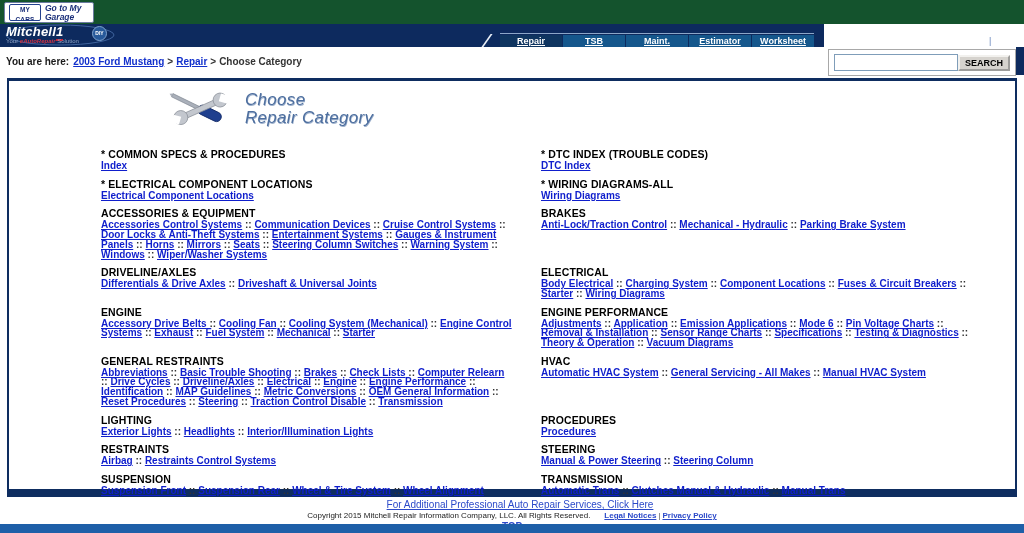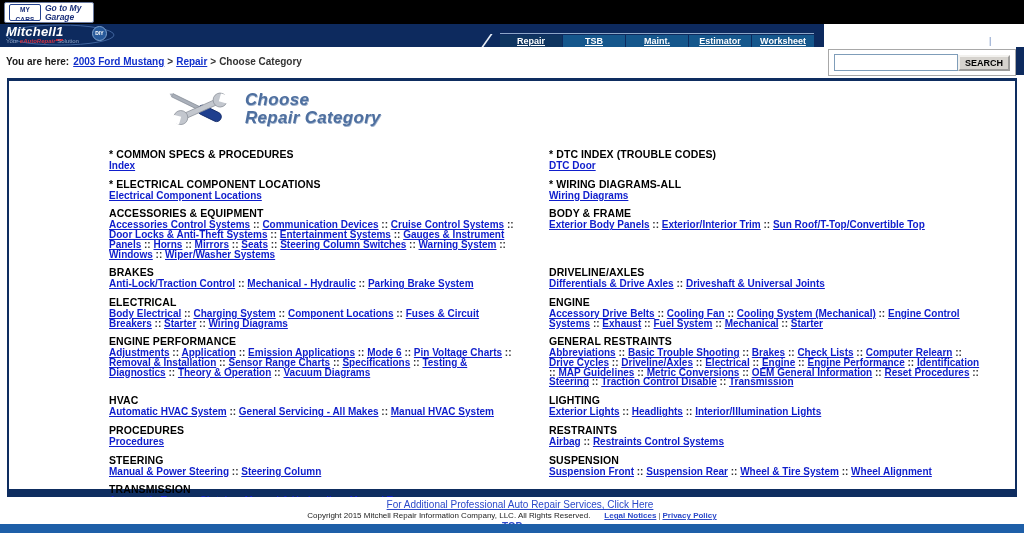--- a/index.html
+++ b/index.html
@@ -1,20 +1,20 @@
 <!DOCTYPE html>
 <html><head>
 <meta charset="utf-8">
 <style>
   html,body{margin:0;padding:0;}
   body{width:1024px;height:533px;font-family:"Liberation Sans",sans-serif;background:#fff;}
   .page{position:relative;width:1024px;height:533px;overflow:hidden;background:#fff;}
 
   
-  .topbar{position:absolute;top:0;left:0;width:1024px;height:24px;background:#000000;}
+  .topbar{position:absolute;top:0;left:0;width:1024px;height:24px;background:#14532d;}
   .mycars{position:absolute;top:2px;left:4px;height:19px;background:#fff;border:1px solid #6b7ba0;
           border-radius:2px;display:flex;align-items:center;gap:4px;padding:0 4px;cursor:pointer;}
   .plate{width:30px;height:15px;border:1px solid #23418f;border-radius:2px;background:#fff;
          display:flex;flex-direction:column;overflow:hidden;}
   .plate-band{height:4px;background:repeating-linear-gradient(90deg,#23418f 0 3px,#6d83c4 3px 4px);}
   .plate-text{font-size:6.5px;font-weight:bold;color:#1a2f7a;text-align:center;line-height:10px;letter-spacing:.2px;}
   .mycars-label{font-size:8.5px;font-weight:bold;font-style:italic;color:#1a2f7a;line-height:9px;width:44px;}
   .top-links{position:absolute;top:4px;right:10px;text-align:right;color:#fff;font-size:9px;font-weight:bold;margin-top:32px;}
   .top-links a{color:#fff;text-decoration:underline;cursor:pointer;}
   .top-links .sep{color:#9db0d4;margin:0 3px;}
@@ -49,24 +49,24 @@
   .searchbox input{width:118px;height:15px;border:1px solid #7f9db9;font-size:10px;padding:0 2px;
                    font-family:"Liberation Sans",sans-serif;}
   .searchbox button{font-size:9px;font-weight:bold;background:#d6d3ce;border:2px outset #f2f1ee;
                     padding:1px 5px;color:#000;cursor:pointer;font-family:"Liberation Sans",sans-serif;}
   .crumb-right-edge{position:absolute;right:0;top:0;width:8px;height:28px;background:#0d2a5e;}
 
   
   .content{position:absolute;left:7px;top:78px;width:1010px;height:419px;background:#fff;
            border:solid #0e2d60;border-width:3px 2px 8px 2px;box-sizing:border-box;}
   .content-header{position:absolute;left:158px;top:6px;display:flex;gap:12px;align-items:center;}
-  .page-title{font-size:17px;font-weight:bold;font-style:italic;color:#4e6f9f;line-height:18px;
+  .page-title{font-size:17px;font-weight:normal;font-style:italic;color:#4e6f9f;line-height:18px;
               letter-spacing:.3px;text-shadow:.5px .5px 0 #9fb2cd;}
 
-  .grid{position:absolute;left:100px;top:67px;display:grid;grid-template-columns:412px 437px;
+  .grid{position:absolute;left:92px;top:67px;display:grid;grid-template-columns:412px 437px;
         column-gap:28px;row-gap:7px;}
   .cell{min-height:10px;}
   .sec-title{font-size:10.5px;font-weight:bold;color:#000;letter-spacing:.1px;margin-bottom:1px;}
   .sec-links{font-size:10px;font-weight:bold;line-height:9.7px;}
   .cat-link{color:#0f1ecc;text-decoration:underline;cursor:pointer;}
   .lsep{color:#333;}
 
   
   .footer{position:absolute;top:497px;left:0;width:1024px;height:27px;text-align:center;background:#fff;}
   .f-services{font-size:10px;margin-top:2px;}
@@ -154,37 +154,33 @@
         <div>Repair Category</div>
       </div>
     </div>
     <div class="grid" id="category-grid">
         <div class="cell">
           <div class="sec-title">* COMMON SPECS &amp; PROCEDURES</div>
           <div class="sec-links"><a class="cat-link">Index</a></div>
         </div>
         <div class="cell">
           <div class="sec-title">* DTC INDEX (TROUBLE CODES)</div>
-          <div class="sec-links"><a class="cat-link">DTC Door</a></div>
+          <div class="sec-links"><a class="cat-link">DTC Index</a></div>
         </div>
         <div class="cell">
           <div class="sec-title">* ELECTRICAL COMPONENT LOCATIONS</div>
           <div class="sec-links"><a class="cat-link">Electrical Component Locations</a></div>
         </div>
         <div class="cell">
           <div class="sec-title">* WIRING DIAGRAMS-ALL</div>
           <div class="sec-links"><a class="cat-link">Wiring Diagrams</a></div>
         </div>
         <div class="cell">
           <div class="sec-title">ACCESSORIES &amp; EQUIPMENT</div>
           <div class="sec-links"><a class="cat-link">Accessories Control Systems</a><span class="lsep"> :: </span><a class="cat-link">Communication Devices</a><span class="lsep"> :: </span><a class="cat-link">Cruise Control Systems</a><span class="lsep"> :: </span><a class="cat-link">Door Locks &amp; Anti-Theft Systems</a><span class="lsep"> :: </span><a class="cat-link">Entertainment Systems</a><span class="lsep"> :: </span><a class="cat-link">Gauges &amp; Instrument Panels</a><span class="lsep"> :: </span><a class="cat-link">Horns</a><span class="lsep"> :: </span><a class="cat-link">Mirrors</a><span class="lsep"> :: </span><a class="cat-link">Seats</a><span class="lsep"> :: </span><a class="cat-link">Steering Column Switches</a><span class="lsep"> :: </span><a class="cat-link">Warning System</a><span class="lsep"> :: </span><a class="cat-link">Windows</a><span class="lsep"> :: </span><a class="cat-link">Wiper/Washer Systems</a></div>
-        </div>
-        <div class="cell">
-          <div class="sec-title">BODY &amp; FRAME</div>
-          <div class="sec-links"><a class="cat-link">Exterior Body Panels</a><span class="lsep"> :: </span><a class="cat-link">Exterior/Interior Trim</a><span class="lsep"> :: </span><a class="cat-link">Sun Roof/T-Top/Convertible Top</a></div>
         </div>
         <div class="cell">
           <div class="sec-title">BRAKES</div>
           <div class="sec-links"><a class="cat-link">Anti-Lock/Traction Control</a><span class="lsep"> :: </span><a class="cat-link">Mechanical - Hydraulic</a><span class="lsep"> :: </span><a class="cat-link">Parking Brake System</a></div>
         </div>
         <div class="cell">
           <div class="sec-title">DRIVELINE/AXLES</div>
           <div class="sec-links"><a class="cat-link">Differentials &amp; Drive Axles</a><span class="lsep"> :: </span><a class="cat-link">Driveshaft &amp; Universal Joints</a></div>
         </div>
         <div class="cell">

